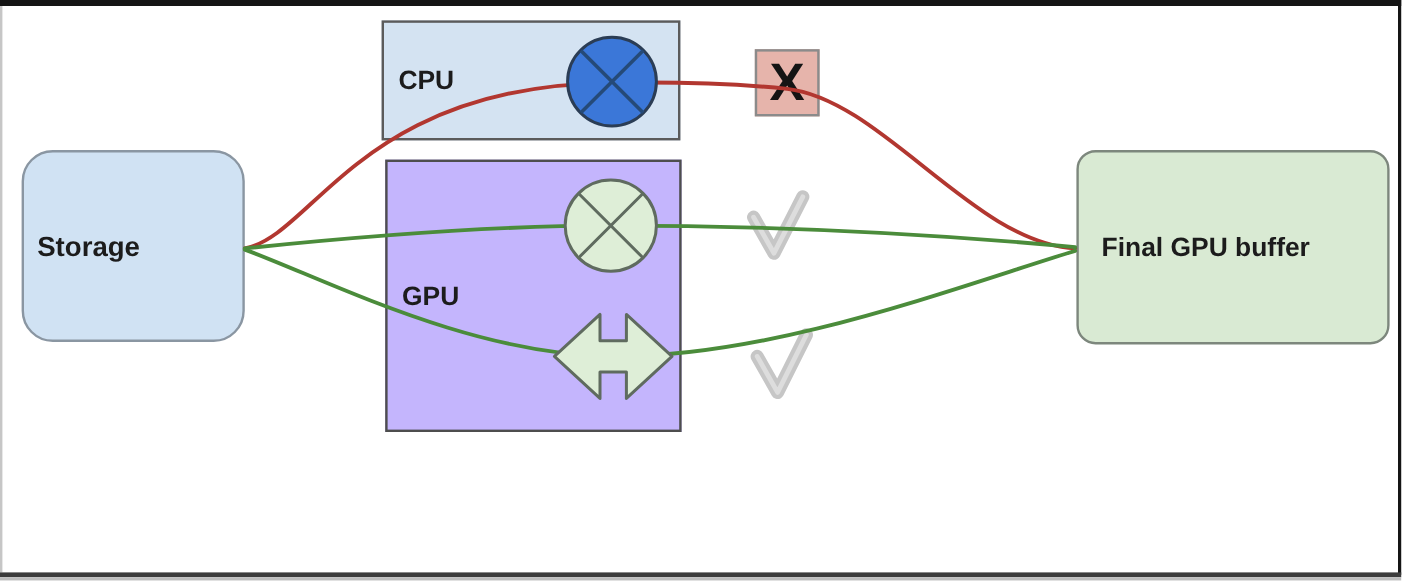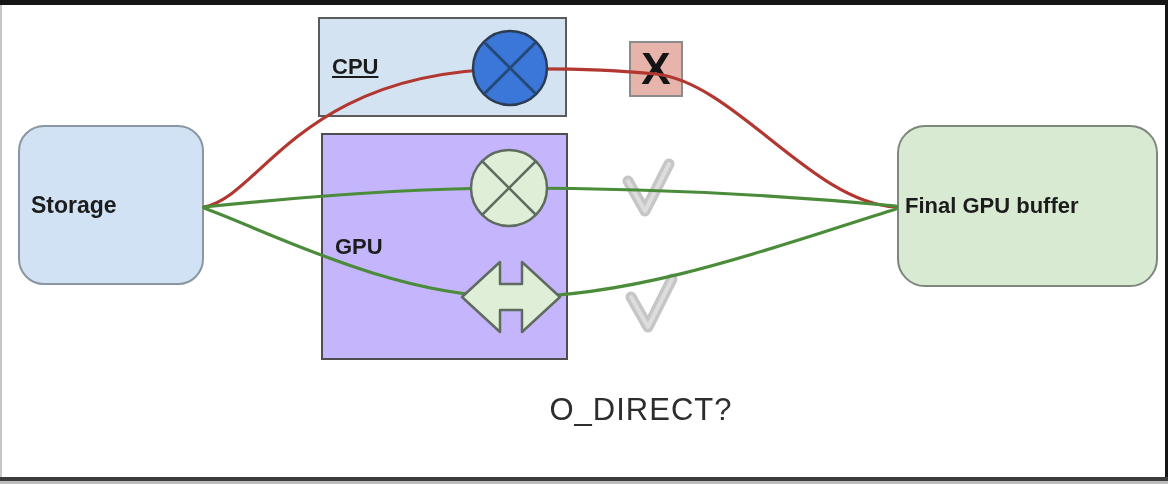--- a/index.html
+++ b/index.html
@@ -10,25 +10,25 @@
   .frame-right{position:absolute;left:1165px;top:0;width:3px;height:479px;background:#151515;}
   .frame-left{position:absolute;left:0;top:5px;width:2px;height:472px;background:#c6c6c6;}
   .frame-bottom{position:absolute;left:0;top:477px;width:1168px;height:4px;background:#3c3c3c;}
   .frame-bottom2{position:absolute;left:0;top:481px;width:1168px;height:3px;background:#bdbdbd;}
 
   .node{position:absolute;box-sizing:border-box;display:flex;align-items:center;
         color:#1c1c1c;font-weight:bold;font-size:22px;z-index:1;}
   .node-storage{left:18px;top:125px;width:186px;height:160px;background:#d0e2f3;
         border:2px solid #8a96a2;border-radius:26px;padding-left:11px;font-size:23px;}
   .node-cpu{left:318px;top:17px;width:249px;height:100px;background:#d4e3f2;
-        border:2px solid #5b5b5b;padding-left:12px;text-decoration:underline;}
+        border:2px solid #5b5b5b;padding-left:12px;}
   .node-gpu{left:321px;top:133px;width:247px;height:227px;background:#c4b5fd;
         border:2px solid #4e4e4e;padding-left:12px;}
   .node-final{left:897px;top:125px;width:261px;height:162px;background:#d9ead3;
-        border:2px solid #7d877d;border-radius:28px;padding-left:6px;}
+        border:2px solid #7d877d;border-radius:16px;padding-left:19px;}
   .xbox{position:absolute;left:629px;top:41px;width:54px;height:56px;background:#e6b4ab;
         border:2px solid #8b8b8b;box-sizing:border-box;display:flex;align-items:center;
         justify-content:center;font-size:44px;font-weight:600;color:#141414;z-index:1;}
   .odirect{position:absolute;left:496px;top:392px;width:290px;text-align:center;
         font-size:31px;color:#2d2d2d;letter-spacing:1px;z-index:1;}
   svg.overlay{position:absolute;left:0;top:0;z-index:2;pointer-events:none;}
 </style>
 </head>
 <body>
 
@@ -50,21 +50,20 @@
     <span>GPU</span>
   </div>
   <div class="node node-final">
     <span>Final GPU buffer</span>
   </div>
 
   <div class="xbox">
     <span>X</span>
   </div>
 
-  <div class="odirect">O_DIRECT?</div>
 
   <svg class="overlay" width="1168" height="484" viewBox="0 0 1168 484">
 
     <g>
       <path d="M628 181 L645 211 L669 164" fill="none" stroke="#c6c6c6" stroke-width="11" stroke-linecap="round" stroke-linejoin="round"></path>
       <path d="M628 181 L645 211 L669 164" fill="none" stroke="#dddddd" stroke-width="4" stroke-linecap="round" stroke-linejoin="round"></path>
     </g>
     <g>
       <path d="M631 297 L648 327 L672 279" fill="none" stroke="#c6c6c6" stroke-width="11" stroke-linecap="round" stroke-linejoin="round"></path>
       <path d="M631 297 L648 327 L672 279" fill="none" stroke="#dddddd" stroke-width="4" stroke-linecap="round" stroke-linejoin="round"></path>

